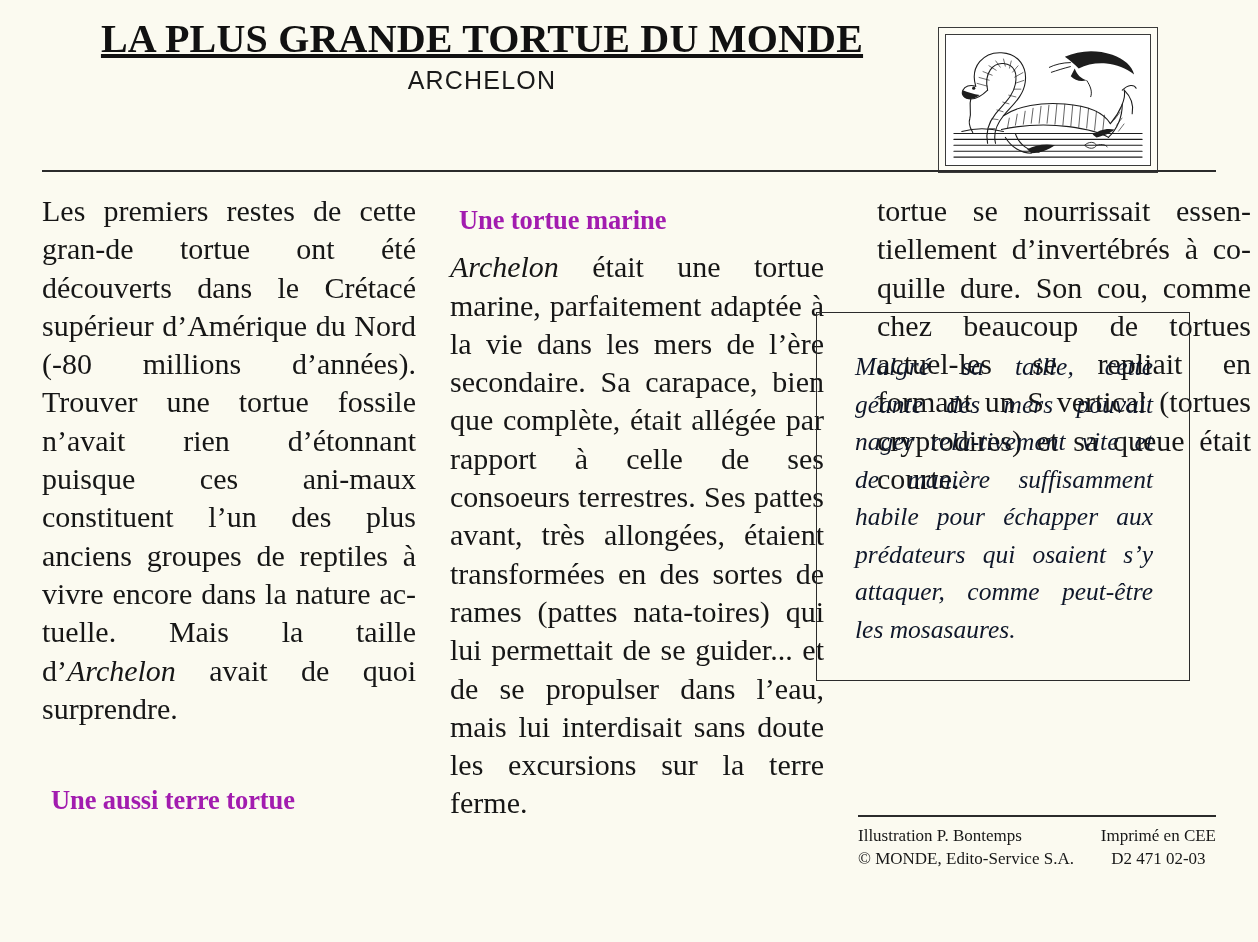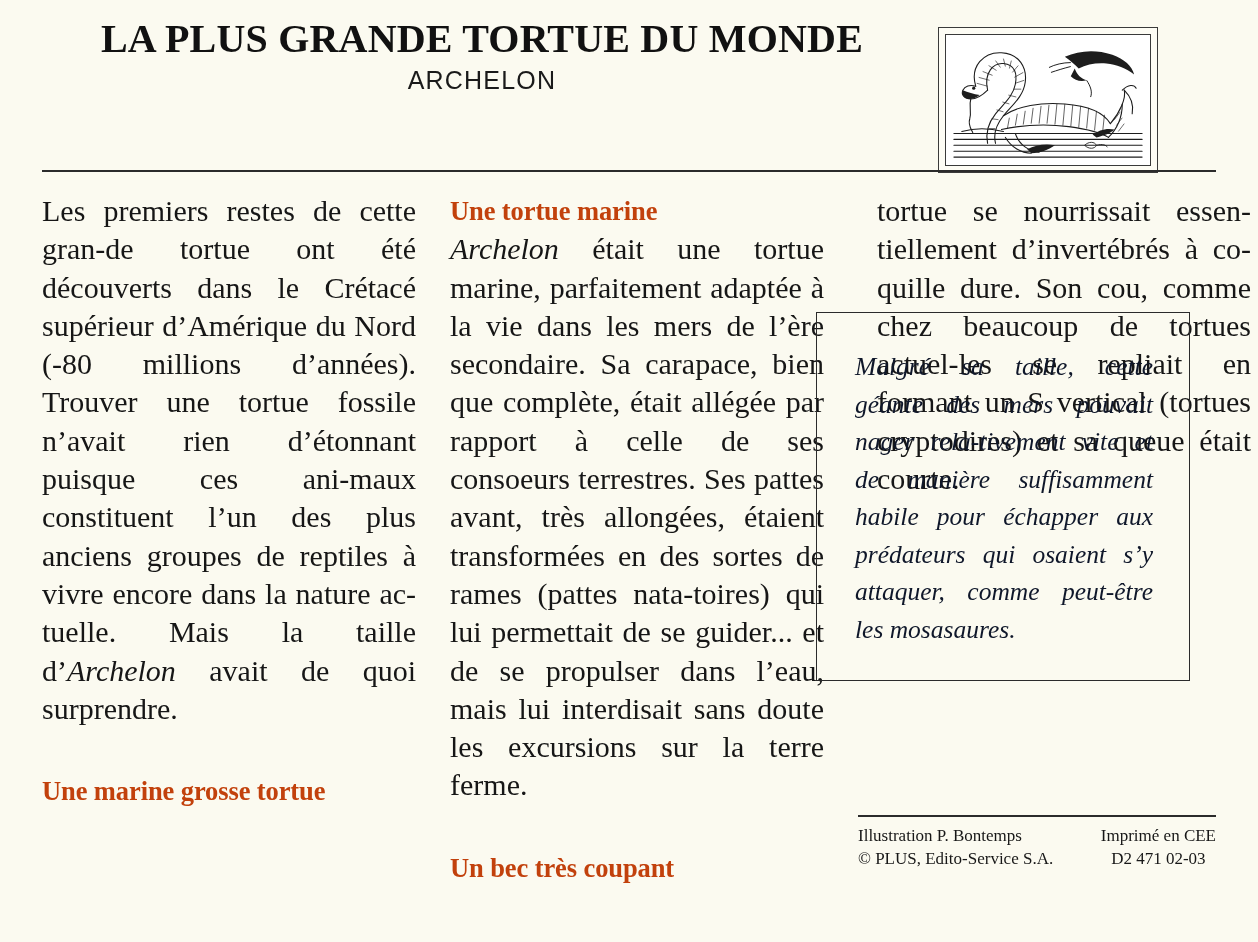--- a/index.html
+++ b/index.html
@@ -38,20 +38,21 @@
   }
   .main-title {
     font-family: "Liberation Serif", "DejaVu Serif", serif;
     font-weight: bold;
     font-size: 40px;
     letter-spacing: 0.2px;
     line-height: 1.06;
     color: #111;
     margin: 0;
     white-space: nowrap;
+    text-decoration: underline;
   }
   .subtitle {
     font-family: "Liberation Sans", "DejaVu Sans", sans-serif;
     font-size: 25px;
     letter-spacing: 1.2px;
     color: #1a1a1a;
     margin-top: 6px;
   }
 
   
@@ -110,22 +111,22 @@
     text-justify: inter-word;
     margin: 0 0 0 0;
     hyphens: manual;
     color: #161616;
   }
 
   .sec-head {
     font-weight: bold;
     font-size: 26.5px;
     line-height: 38.3px;
-    margin: 0;
-    color: #c2410c;
+    margin: 9px;
+    color: #a21caf;
     letter-spacing: -0.1px;
   }
   .gap-xl { height: 44px; }
 
   .ital { font-style: italic; }
 
   
   .callout {
     position: absolute;
     left: 816px;
@@ -275,45 +276,44 @@
     </div>
 
     <div class="header-rule"></div>
   </div>
 
   <div class="columns">
 
     <div class="col col-1">
       <p class="body-text"><span>Les premiers restes de cette gran-de tortue ont été découverts dans le Crétacé supérieur d’Amérique du Nord (-80 millions d’années). Trouver une tortue fossile n’avait rien d’étonnant puisque ces ani-maux constituent l’un des plus anciens groupes de reptiles à vivre encore dans la nature ac-tuelle. Mais la taille d’</span><span class="ital">Archelon</span><span> avait de quoi surprendre.</span></p>
       <div class="gap-xl"></div>
-      <h2 class="sec-head">Une marine grosse tortue</h2>
+      <h2 class="sec-head">Une aussi terre tortue</h2>
     </div>
 
     <div class="col col-2">
       <h2 class="sec-head">Une tortue marine</h2>
       <p class="body-text"><span class="ital">Archelon</span><span> était une tortue marine, parfaitement adaptée à la vie dans les mers de l’ère secondaire. Sa carapace, bien que complète, était allégée par rapport à celle de ses consoeurs terrestres. Ses pattes avant, très allongées, étaient transformées en des sortes de rames (pattes nata-toires) qui lui permettait de se guider... et de se propulser dans l’eau, mais lui interdisait sans doute les excursions sur la terre ferme.</span></p>
       <div class="gap-xl"></div>
-      <h2 class="sec-head">Un bec très coupant</h2>
     </div>
 
     <div class="col col-3">
       <p class="body-text">tortue se nourrissait essen-tiellement d’invertébrés à co-quille dure. Son cou, comme chez beaucoup de tortues actuel-les se repliait en formant un S vertical (tortues cryptodires) et sa queue était courte.</p>
     </div>
   </div>
 
   <div class="callout">
     <p class="callout-text">Malgré sa taille, cette géante des mers pouvait nager rela-tivement vite et de manière suffisamment habile pour échapper aux prédateurs qui osaient s’y attaquer, comme peut-être les mosasaures.</p>
   </div>
 
   <div class="footer">
     <div class="footer-rule"></div>
     <div class="footer-grid">
       <div class="footer-left">
         <div>Illustration P. Bontemps</div>
-        <div>© PLUS, Edito-Service S.A.</div>
+        <div>© MONDE, Edito-Service S.A.</div>
       </div>
       <div class="footer-right">
         <div>Imprimé en CEE</div>
         <div>D2 471 02-03</div>
       </div>
     </div>
   </div>
 
 </div>
 

